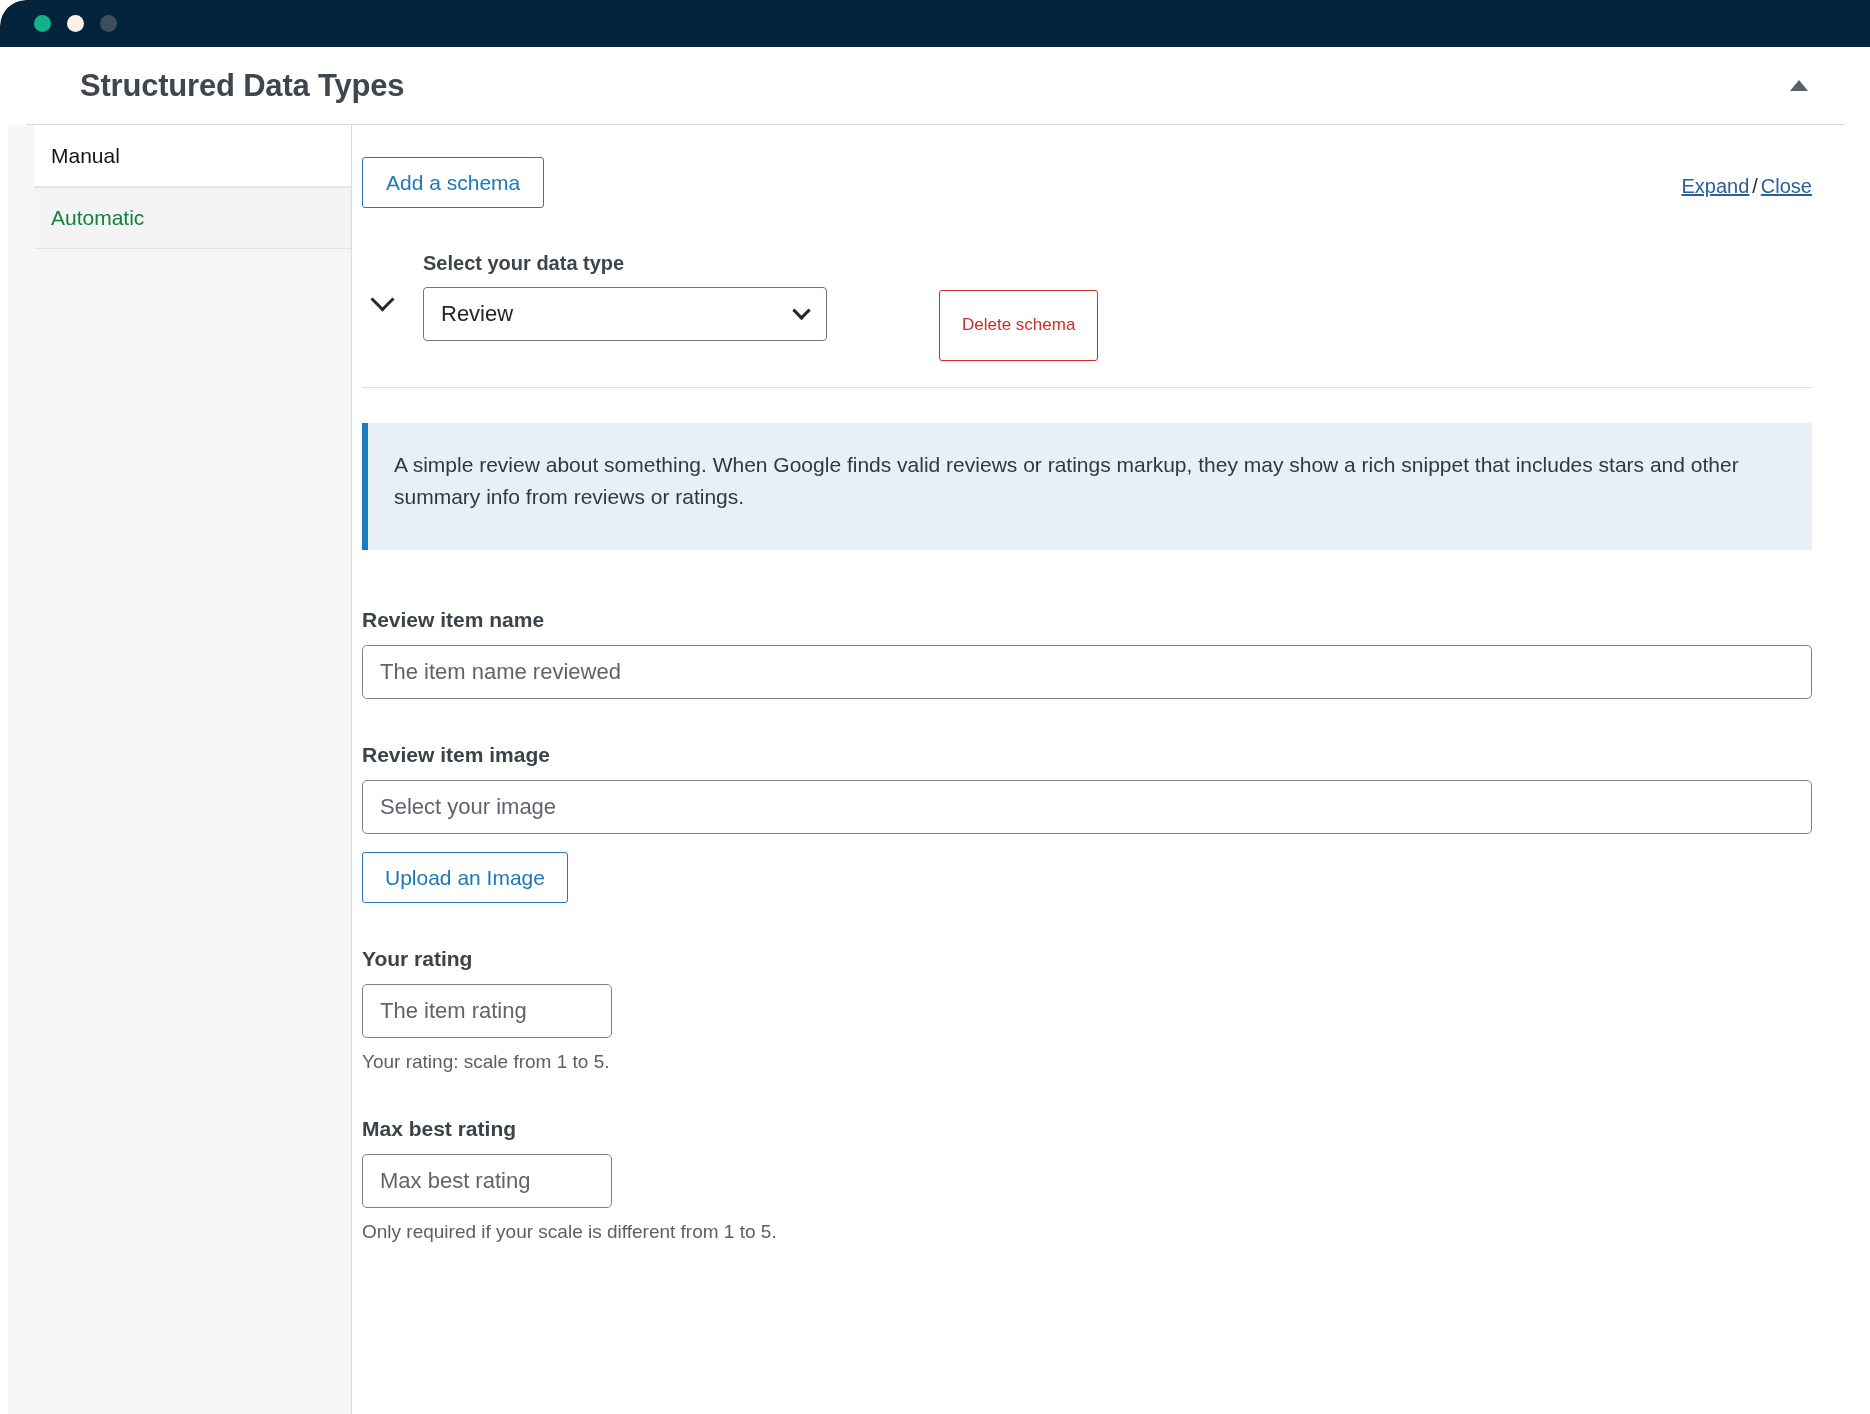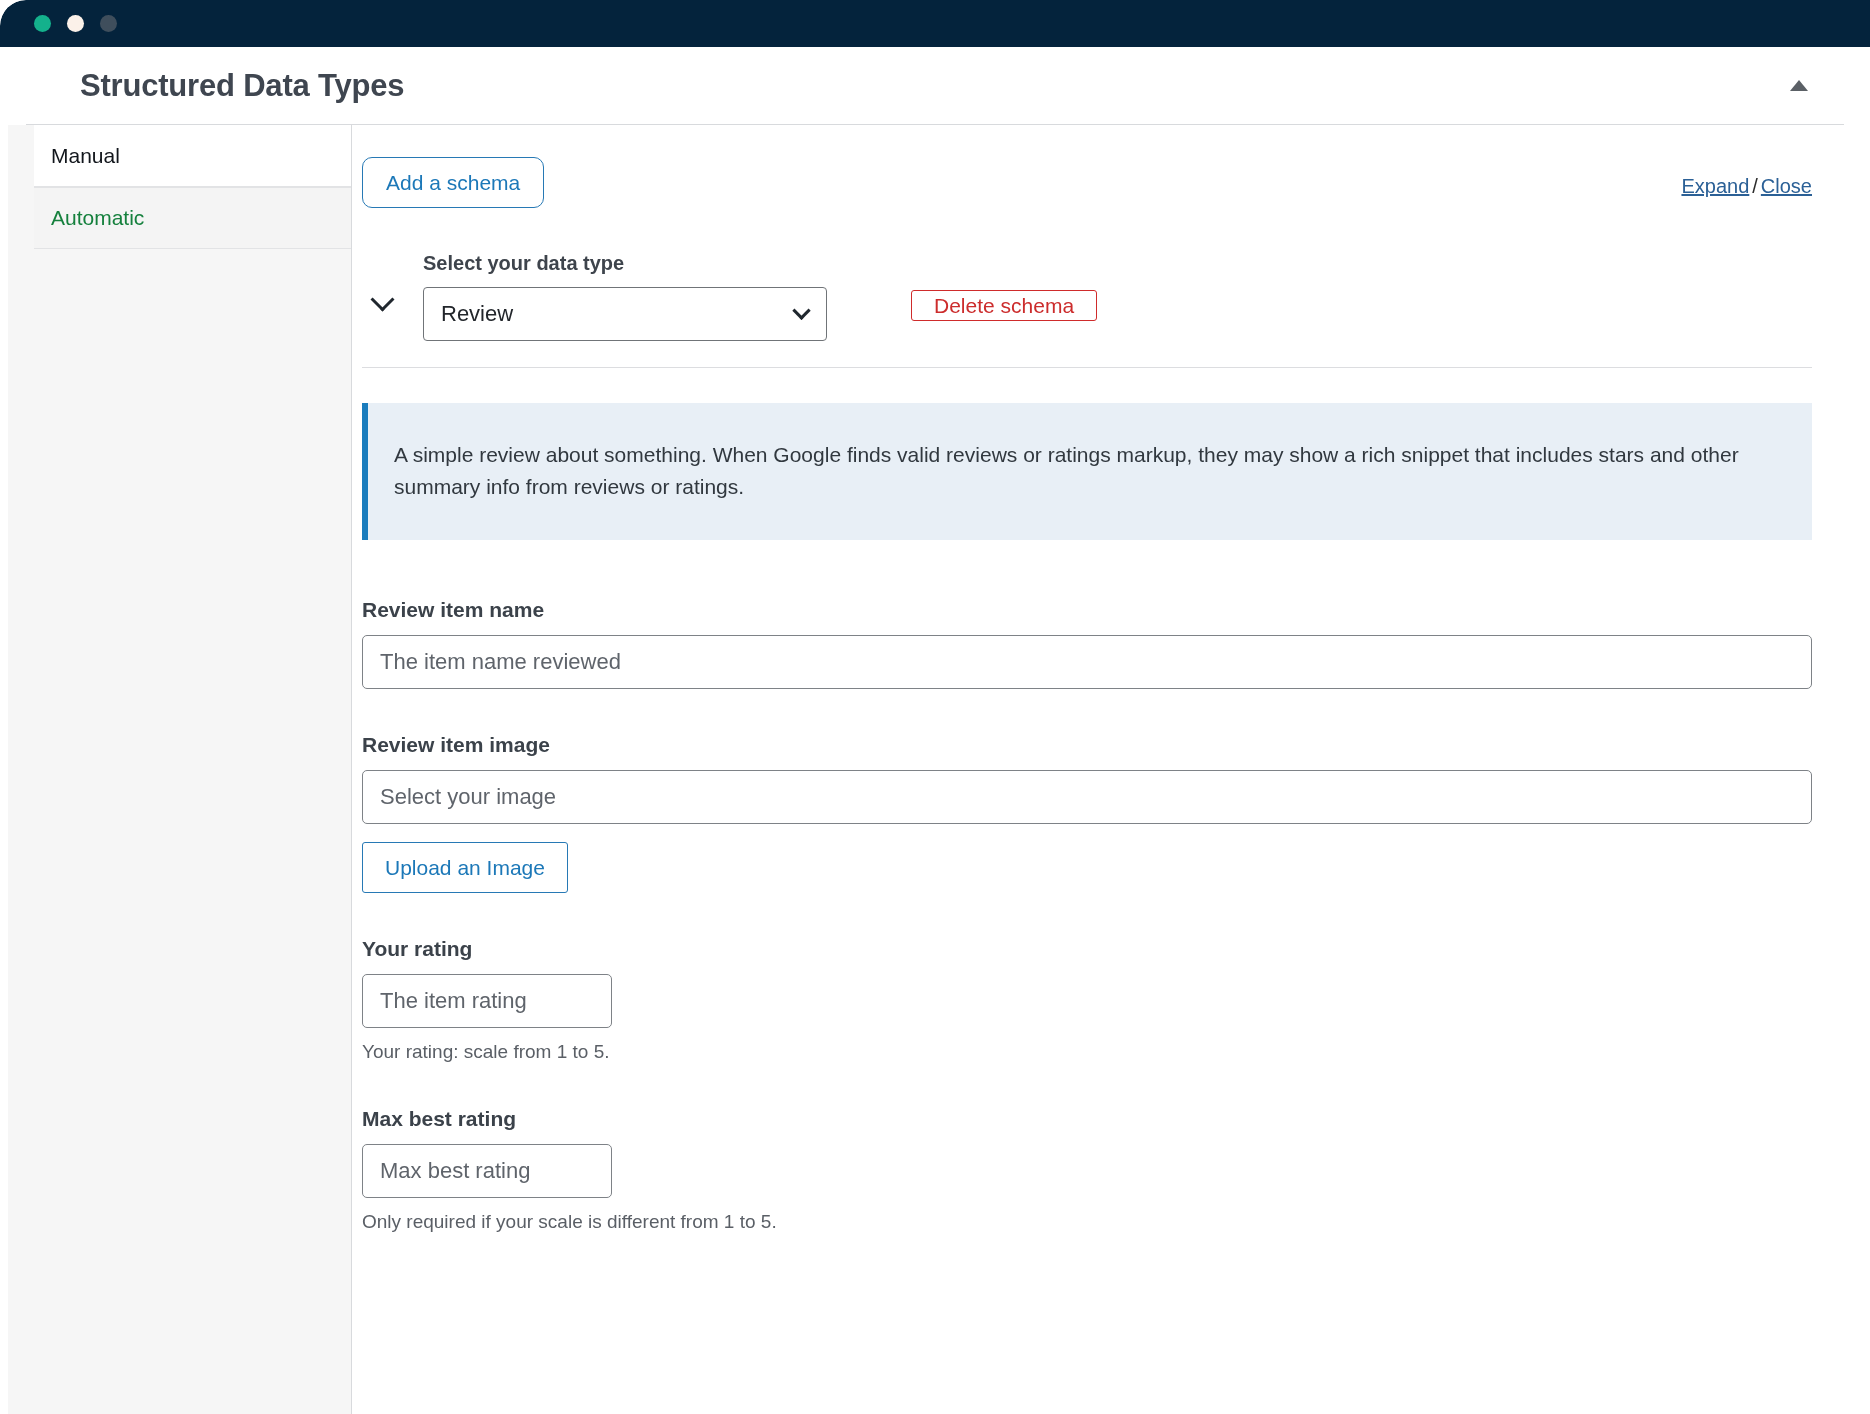--- a/index.html
+++ b/index.html
@@ -118,21 +118,21 @@
     padding: 32px 0 0 10px;
     margin-right: 0;
   }
   .btn-outline-blue {
     border: 1px solid #2779b5;
     background: #ffffff;
     color: #1c78b8;
     font-size: 21px;
     font-family: "Liberation Sans", sans-serif;
     padding: 13px 23px;
-    border-radius: 10px;
+    border-radius: 3px;
     cursor: pointer;
     line-height: 1.1;
   }
   .toolbar-links {
     font-size: 20px;
     color: #2a5f8f;
     padding-top: 18px;
     white-space: nowrap;
   }
   .toolbar-links a {
@@ -199,36 +199,36 @@
     width: 13px; height: 13px;
     border-right: 3px solid #20272e;
     border-bottom: 3px solid #20272e;
     transform: translateY(-60%) rotate(45deg);
     pointer-events: none;
   }
   .btn-outline-red {
     border: 1px solid #cf2b2b;
     background: #ffffff;
     color: #cc2c2c;
-    font-size: 21px;
-    font-family: "Liberation Sans", sans-serif;
-    padding: 3px 22px;
+    font-size: 17px;
+    font-family: "Liberation Sans", sans-serif;
+    padding: 25px 22px;
     border-radius: 3px;
     cursor: pointer;
-    margin-left: 84px;
+    margin-left: 112px;
     margin-top: 38px;
     line-height: 1.1;
   }
 
   
   .notice {
     margin: 35px 0 8px 10px;
     background: #e8eff6;
     border-left: 6px solid #1a7cbd;
-    padding: 36px 40px 36px 26px;
+    padding: 26px 40px 36px 26px;
     font-size: 21px;
     line-height: 1.55;
     color: #31383f;
   }
 
   
   .form { padding: 0 0 0 10px; }
   .field { margin-top: 44px; }
   .field:first-child { margin-top: 58px; }
   .field-label-lg {

